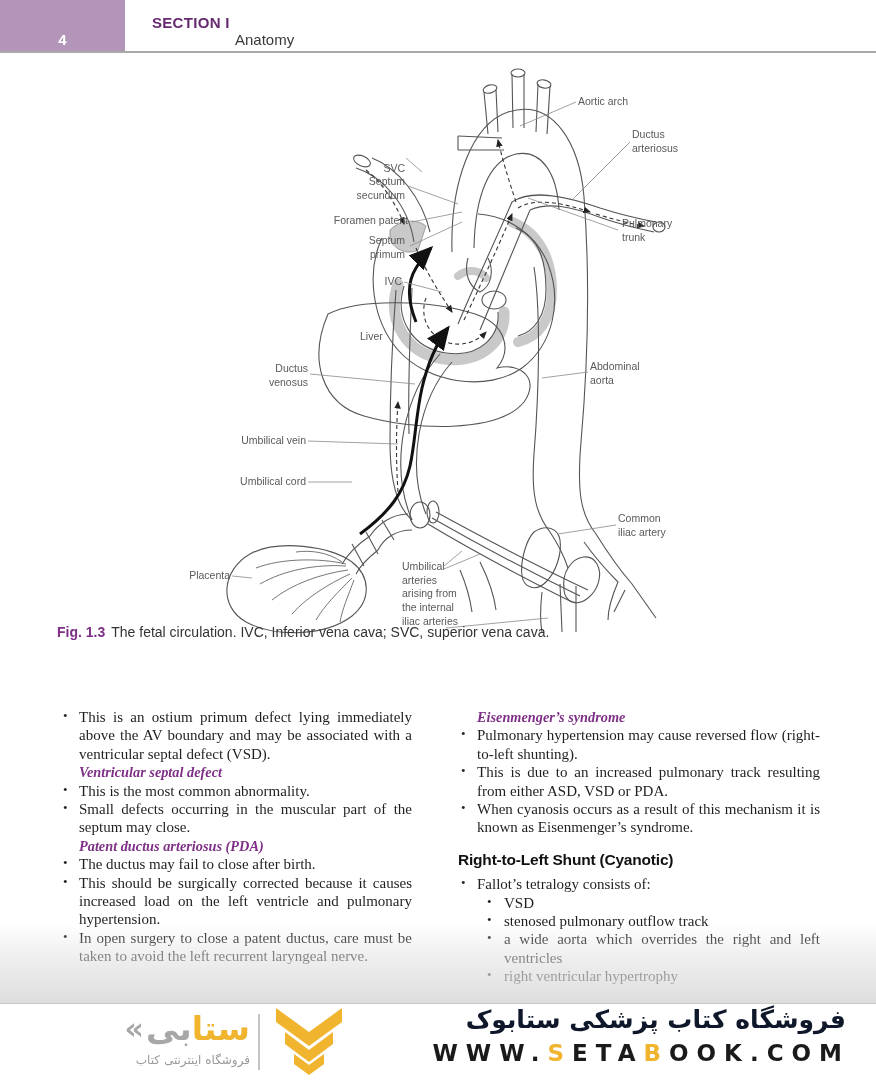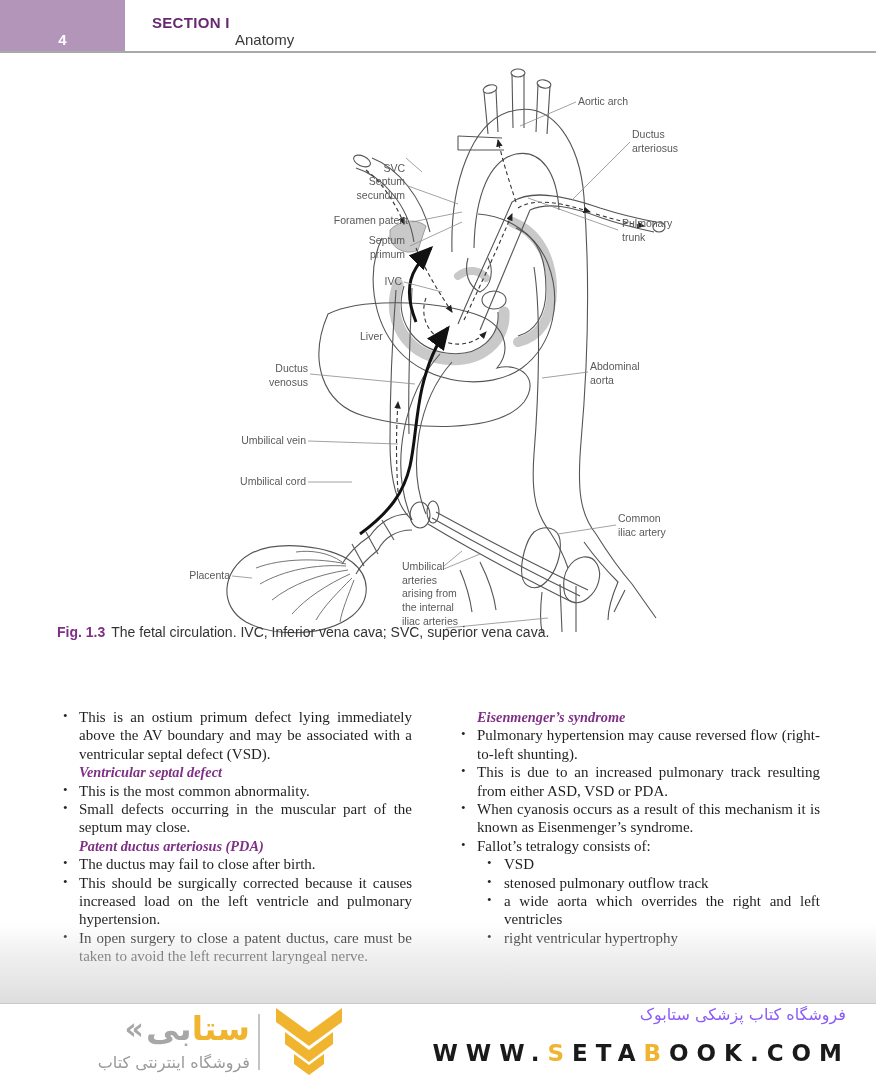--- a/index.html
+++ b/index.html
@@ -34,25 +34,25 @@
                font-size:15.5px;margin-top:14px;margin-bottom:6px;text-align:left;letter-spacing:-.2px;}
   .scan-fade{position:absolute;left:0;top:924px;width:876px;height:79px;pointer-events:none;
              background:linear-gradient(to bottom,rgba(228,228,228,0) 0%,rgba(224,224,224,.5) 40%,rgba(216,216,216,.85) 100%);
              border-bottom:1px solid #c9c9c9;}
   
   .wordmark{position:absolute;left:85px;top:1012px;width:165px;display:flex;align-items:center;justify-content:flex-end;
             font-family:"DejaVu Sans",sans-serif;font-weight:bold;font-size:33px;line-height:1;}
   .wordmark .chev{color:#a7a7a7;font-size:30px;margin-right:2px;}
   .wm-gray{color:#a7a7a7;} .wm-yellow{color:#f0b42f;}
   .logo-subtitle{position:absolute;left:85px;top:1053px;width:165px;text-align:right;direction:rtl;
-                 font-family:"DejaVu Sans",sans-serif;font-size:16px;color:#9a9a9a;}
+                 font-family:"DejaVu Sans",sans-serif;font-size:12px;color:#9a9a9a;}
   .logo-divider{position:absolute;left:258px;top:1014px;width:2px;height:56px;background:#c4c4c4;}
   .logo-emblem{position:absolute;left:272px;top:1008px;}
   .store-line{position:absolute;right:30px;top:1005px;direction:rtl;font-family:"DejaVu Sans",sans-serif;
-              font-size:16px;color:#8b5cf6;}
+              font-size:25px;color:#0f172a;font-weight:bold;}
   .site-url{position:absolute;right:26px;top:1040px;font-family:"DejaVu Sans",sans-serif;font-weight:bold;
             font-size:23px;letter-spacing:8px;color:#1a1a1a;white-space:nowrap;}
   .site-url .hl{color:#f0b42f;}
 </style>
 </head>
 <body>
 
 <div id="page">
 
   <div class="hdr-box">
@@ -228,20 +228,21 @@
         <div class="blk subheading">Patent ductus arteriosus (PDA)</div>
         <div class="blk bullet">The ductus may fail to close after birth.</div>
         <div class="blk bullet">This should be surgically corrected because it causes increased load on the left ventricle and pulmonary hypertension.</div>
         <div class="blk bullet">In open surgery to close a patent ductus, care must be taken to avoid the left recurrent laryngeal nerve.</div>
       </div>
     <div id="col-right">
         <div class="blk subheading">Eisenmenger’s syndrome</div>
         <div class="blk bullet">Pulmonary hypertension may cause reversed flow (right-to-left shunting).</div>
         <div class="blk bullet">This is due to an increased pulmonary track resulting from either ASD, VSD or PDA.</div>
         <div class="blk bullet">When cyanosis occurs as a result of this mechanism it is known as Eisenmenger’s syndrome.</div>
+        <div class="blk heading">Right-to-Left Shunt (Cyanotic)</div>
         <div class="blk bullet">Fallot’s tetralogy consists of:</div>
         <div class="blk sub_bullet">VSD</div>
         <div class="blk sub_bullet">stenosed pulmonary outflow track</div>
         <div class="blk sub_bullet">a wide aorta which overrides the right and left ventricles</div>
         <div class="blk sub_bullet">right ventricular hypertrophy</div>
       </div>
   </div>
   <div class="scan-fade"></div>
 
   <div class="wordmark">

